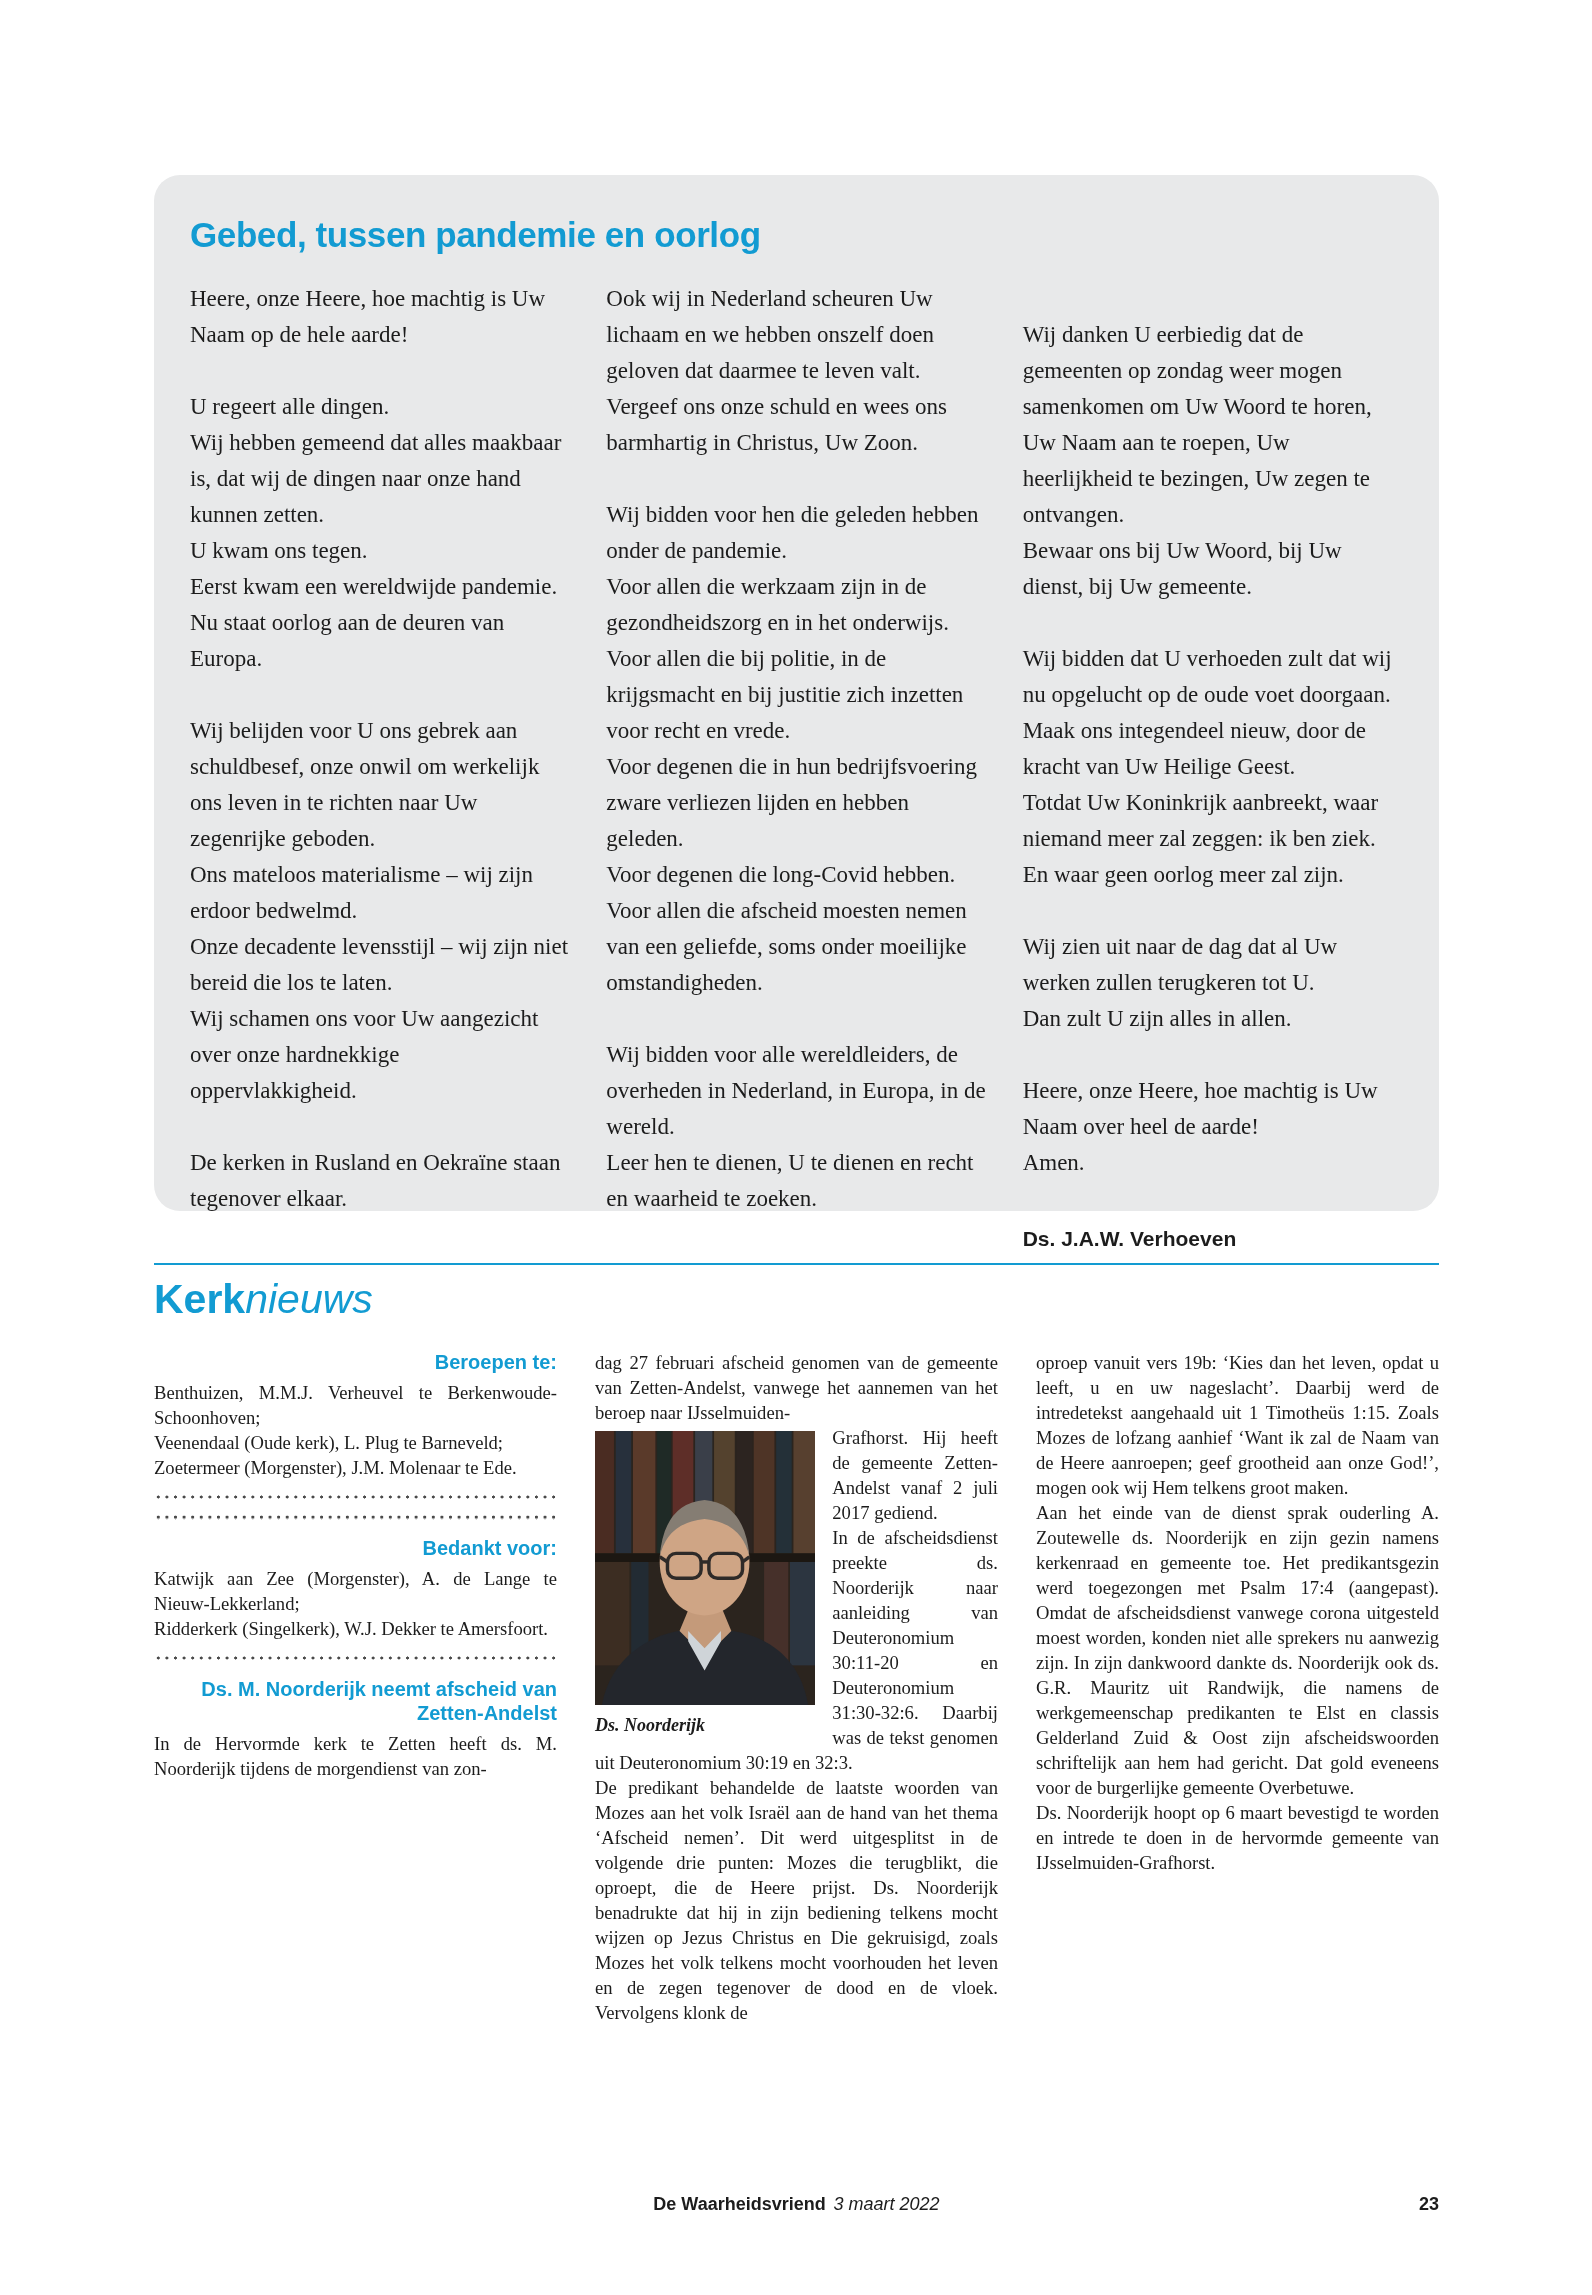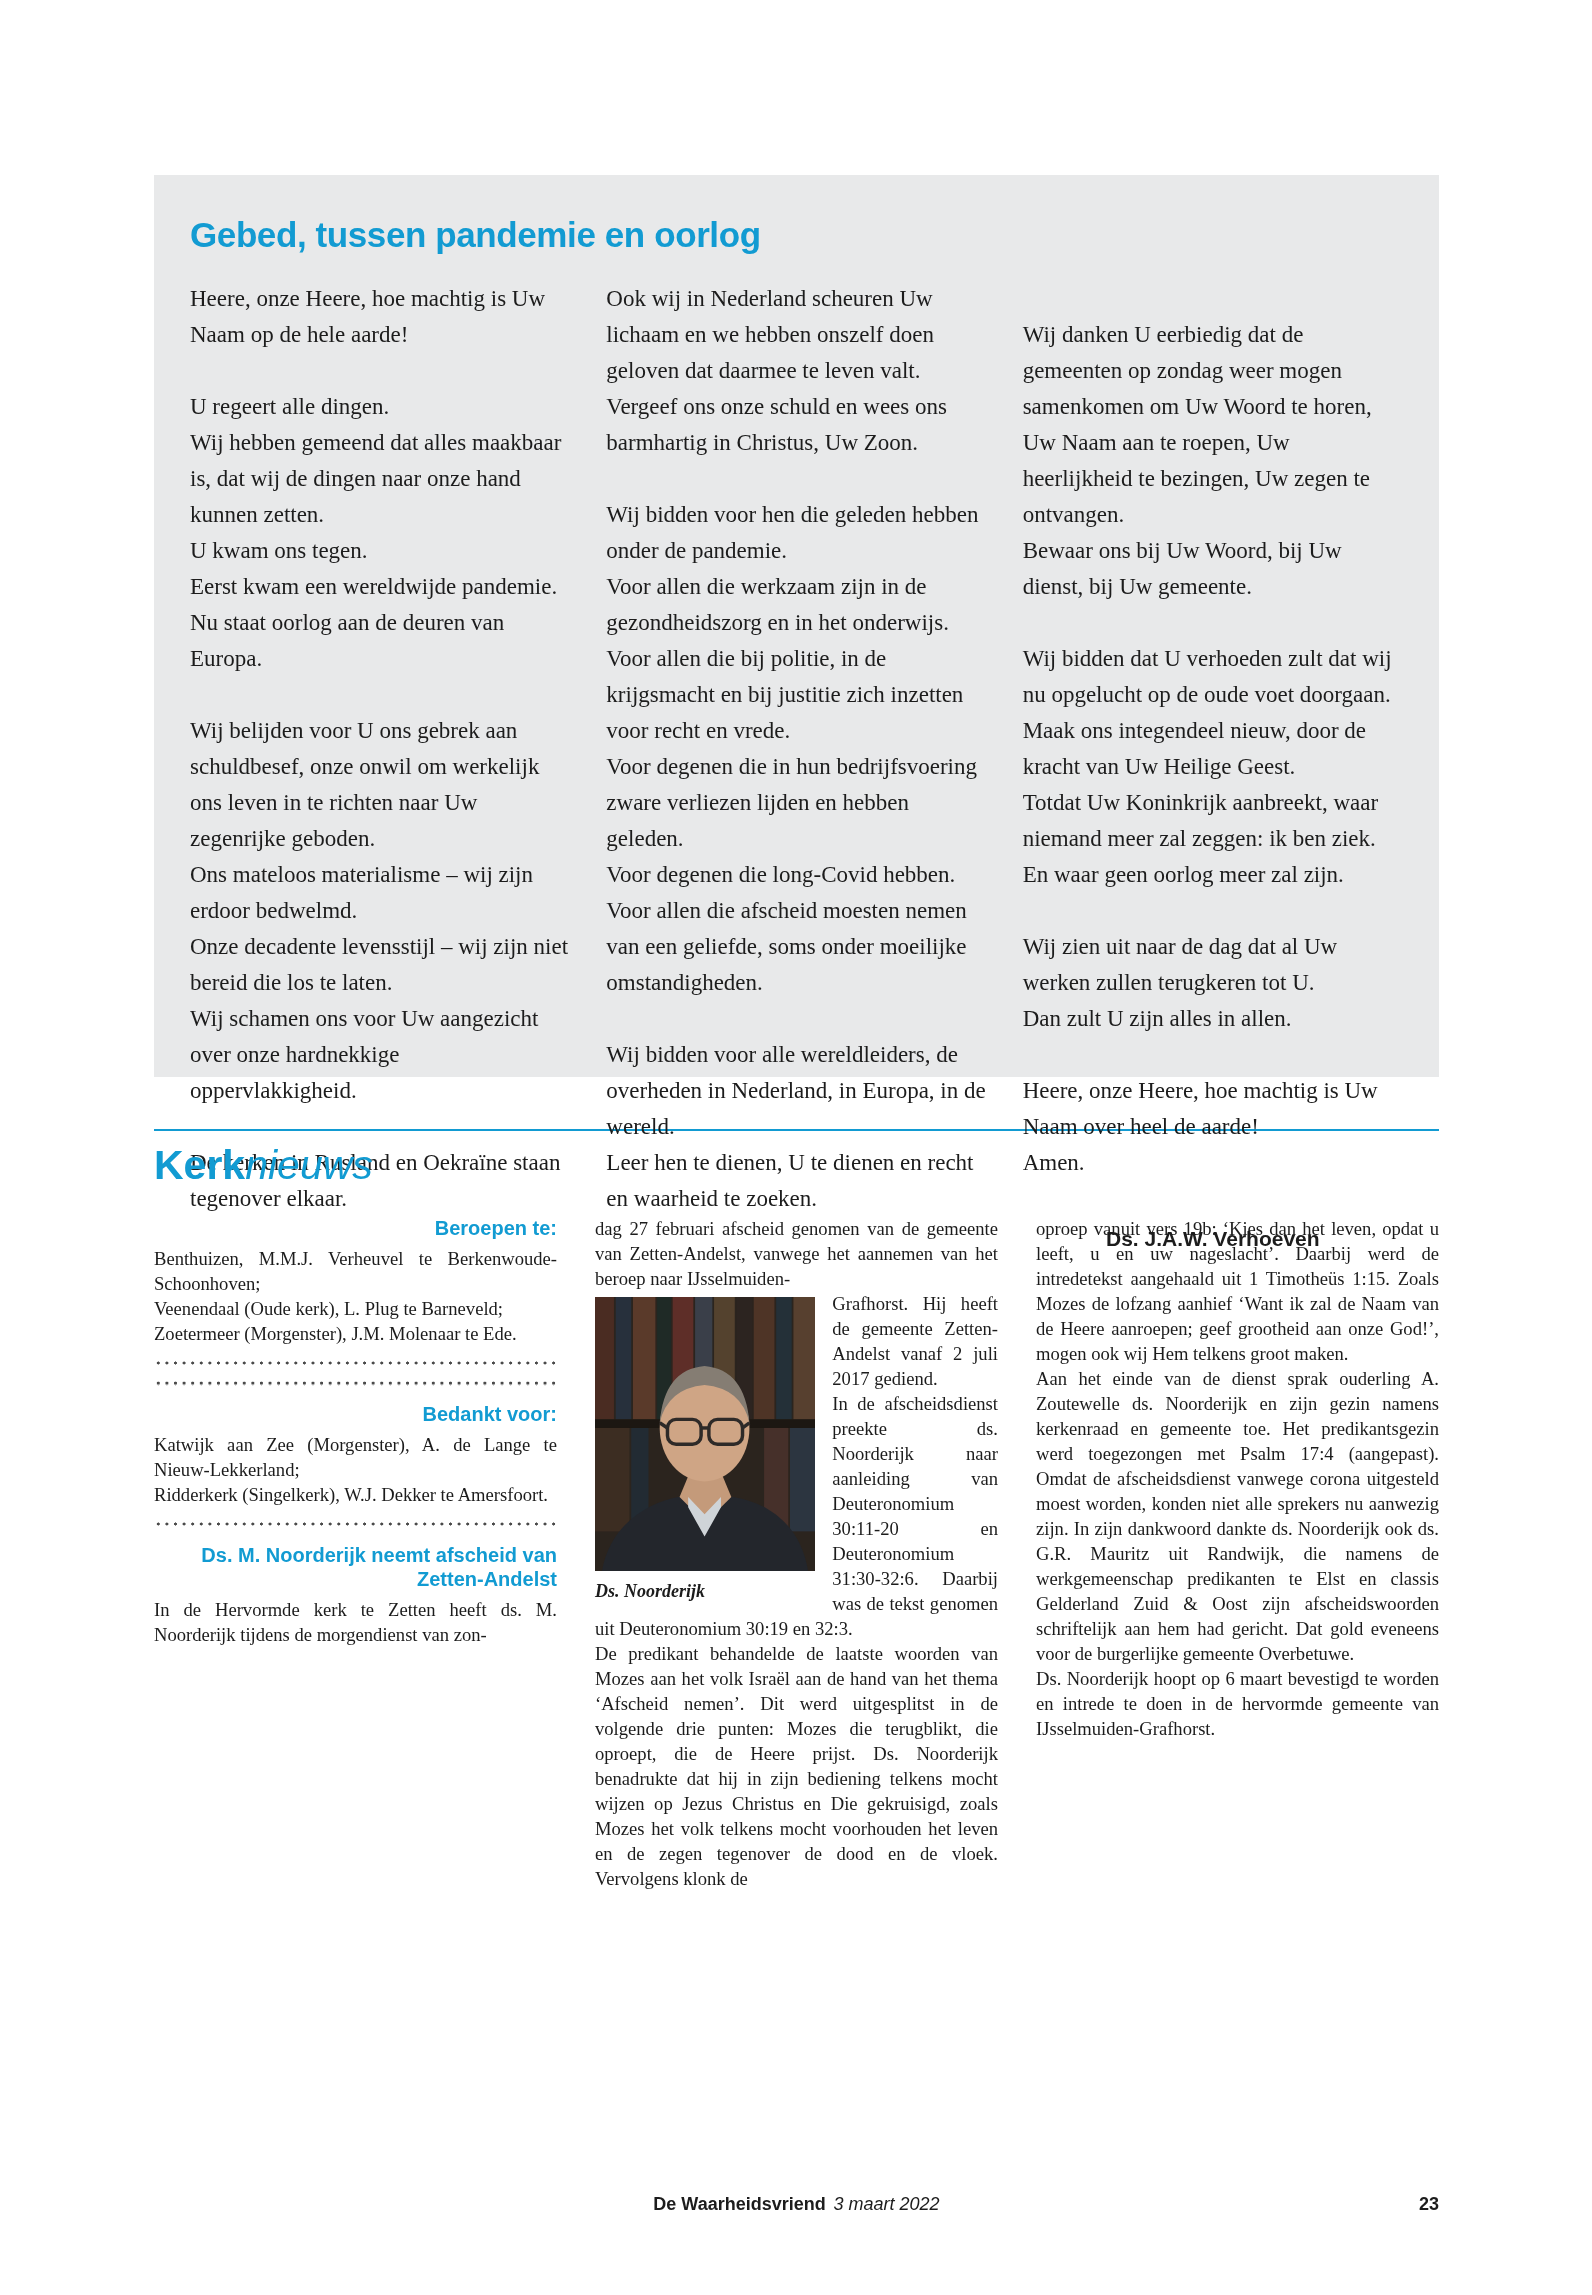--- a/index.html
+++ b/index.html
@@ -17,41 +17,42 @@
     font-family:"Liberation Serif",serif;
     color:var(--text);
   }
   .content{
     position:absolute;left:154px;top:0;width:1285px;
   }
   
   .prayer-box{
     margin-top:175px;
     background:var(--box_bg);
-    height:902px;
+    height:1036px;
     padding:40px 36px 35px 36px;
+    border-radius:26px;
   }
   .prayer-title{
     font-family:"Liberation Sans",sans-serif;
     font-weight:700;
     font-size:35px;
     color:var(--accent);
     margin-bottom:26px;
     letter-spacing:-0.4px;
   }
   .prayer-cols{display:flex;gap:36px;}
   .prayer-col{
     flex:1;
     font-size:23px;
     line-height:36px;
     white-space:pre-line;
     text-align:left;
   }
   .prayer-signature{
-    text-align:center;
+    text-align:left;
     font-family:"Liberation Sans",sans-serif;
     font-weight:700;
     font-size:21px;
     margin-top:3.5px;
   }
   
   .kn-header{
     margin-top:52px;
     border-top:2.6px solid var(--accent);
     padding-top:12px;

